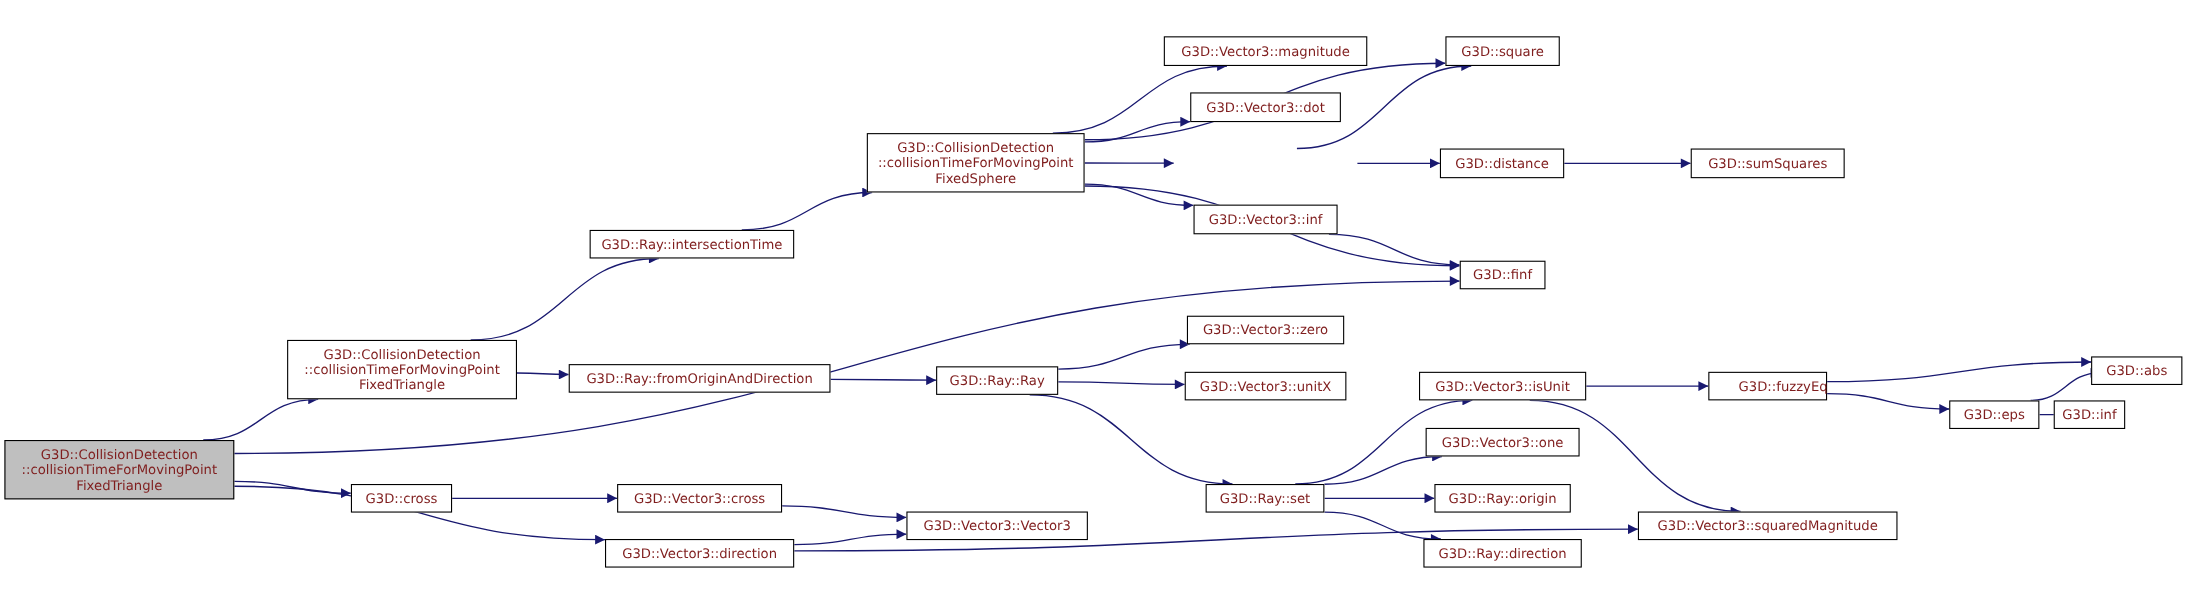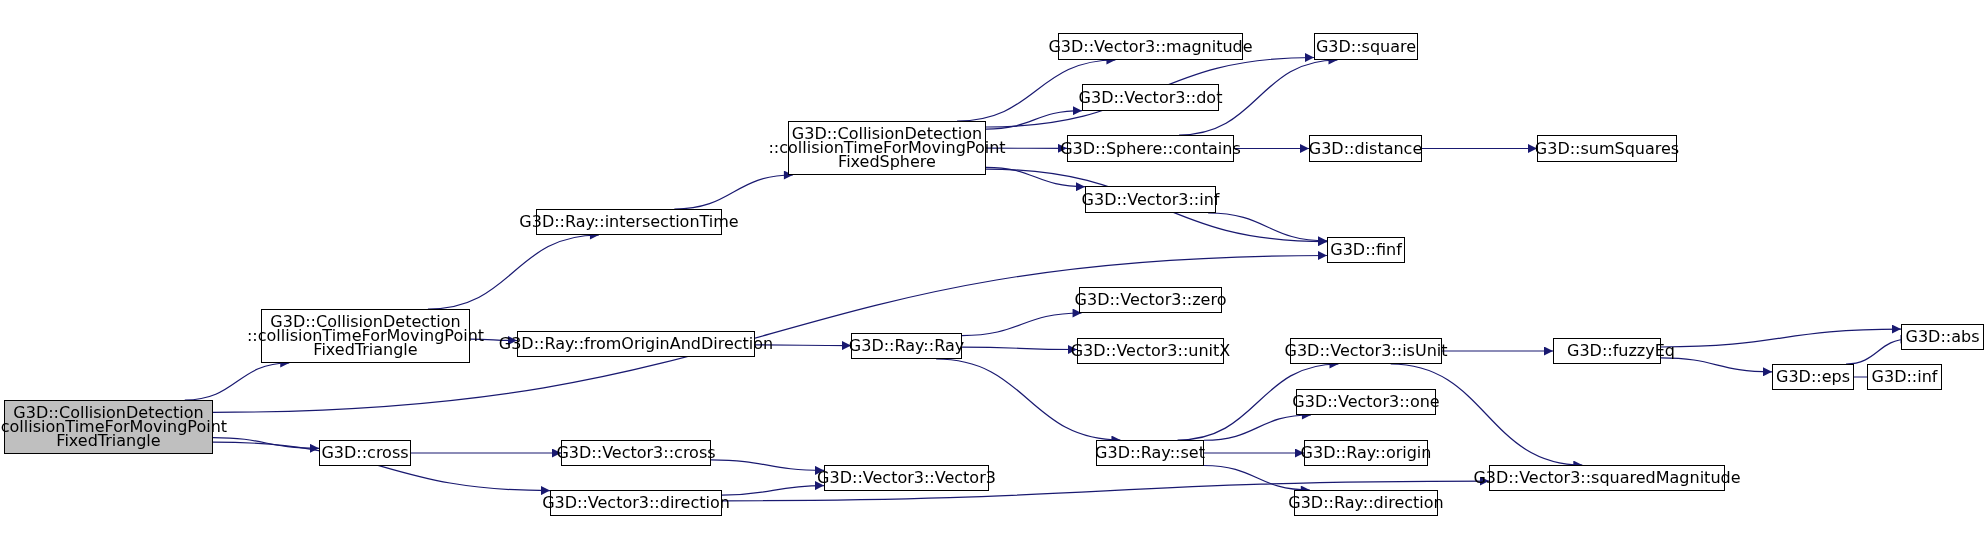--- a/index.html
+++ b/index.html
@@ -1,19 +1,19 @@
 <!DOCTYPE html>
 <html><head>
 <meta charset="utf-8">
 <style>
   html, body { margin: 0; padding: 0; background: #ffffff; }
   body { width: 1988px; height: 553px; position: relative; overflow: hidden; font-family: "DejaVu Sans", sans-serif; }
   #graph { position: absolute; left: 0; top: 0; width: 1988px; height: 553px; }
   .node { position: absolute; box-sizing: border-box; border: 1.3px solid #000; background: #fff;
-          font-size: 16px; color: #000000; display: flex; align-items: center; justify-content: center;
+          font-size: 12px; color: #7f1d1d; display: flex; align-items: center; justify-content: center;
           text-align: center; line-height: 14px; white-space: pre; cursor: pointer; }
   .node.root { background: #bfbfbf; cursor: default; }
   svg { position: absolute; left: 0; top: 0; }
 </style>
 </head>
 <body>
 
 <div id="graph">
   <svg id="edges" width="1988" height="553">
       <defs>
@@ -69,31 +69,30 @@
   <div class="node" style="left:536px;top:209px;width:186px;height:26px;">G3D::Ray::intersectionTime</div>
   <div class="node" style="left:517px;top:331px;width:238px;height:26px;">G3D::Ray::fromOriginAndDirection</div>
   <div class="node" style="left:561px;top:440px;width:150px;height:26px;">G3D::Vector3::cross</div>
   <div class="node" style="left:788px;top:121px;width:198px;height:54px;">G3D::CollisionDetection
 ::collisionTimeForMovingPoint
 FixedSphere</div>
   <div class="node" style="left:851px;top:333px;width:111px;height:26px;">G3D::Ray::Ray</div>
   <div class="node" style="left:824px;top:465px;width:165px;height:26px;">G3D::Vector3::Vector3</div>
   <div class="node" style="left:1058px;top:33px;width:185px;height:27px;">G3D::Vector3::magnitude</div>
   <div class="node" style="left:1082px;top:84px;width:137px;height:27px;">G3D::Vector3::dot</div>
-  <div class="node" style="left:1067px;top:135px;width:167px;height:27px;">G3D::Sphere::contains</div>
   <div class="node" style="left:1085px;top:186px;width:131px;height:27px;">G3D::Vector3::inf</div>
   <div class="node" style="left:1079px;top:287px;width:143px;height:26px;">G3D::Vector3::zero</div>
   <div class="node" style="left:1077px;top:338px;width:147px;height:26px;">G3D::Vector3::unitX</div>
   <div class="node" style="left:1096px;top:440px;width:108px;height:26px;">G3D::Ray::set</div>
   <div class="node" style="left:1314px;top:33px;width:104px;height:27px;">G3D::square</div>
   <div class="node" style="left:1309px;top:135px;width:113px;height:27px;">G3D::distance</div>
   <div class="node" style="left:1327px;top:237px;width:78px;height:26px;">G3D::finf</div>
   <div class="node" style="left:1290px;top:338px;width:152px;height:26px;">G3D::Vector3::isUnit</div>
   <div class="node" style="left:1296px;top:389px;width:140px;height:26px;">G3D::Vector3::one</div>
   <div class="node" style="left:1304px;top:440px;width:124px;height:26px;">G3D::Ray::origin</div>
   <div class="node" style="left:1294px;top:490px;width:144px;height:26px;">G3D::Ray::direction</div>
   <div class="node" style="left:1537px;top:135px;width:140px;height:27px;">G3D::sumSquares</div>
   <div class="node" style="left:1553px;top:338px;width:108px;height:26px;padding-left:28px;">G3D::fuzzyEq</div>
   <div class="node" style="left:1489px;top:465px;width:236px;height:26px;">G3D::Vector3::squaredMagnitude</div>
   <div class="node" style="left:1772px;top:364px;width:82px;height:26px;">G3D::eps</div>
   <div class="node" style="left:1901px;top:324px;width:83px;height:26px;">G3D::abs</div>
-  <div class="node" style="left:1867px;top:364px;width:75px;height:26px;">G3D::inf</div>
+  <div class="node" style="left:1867px;top:364px;width:65px;height:26px;">G3D::inf</div>
 </div>
 
 </body></html>

